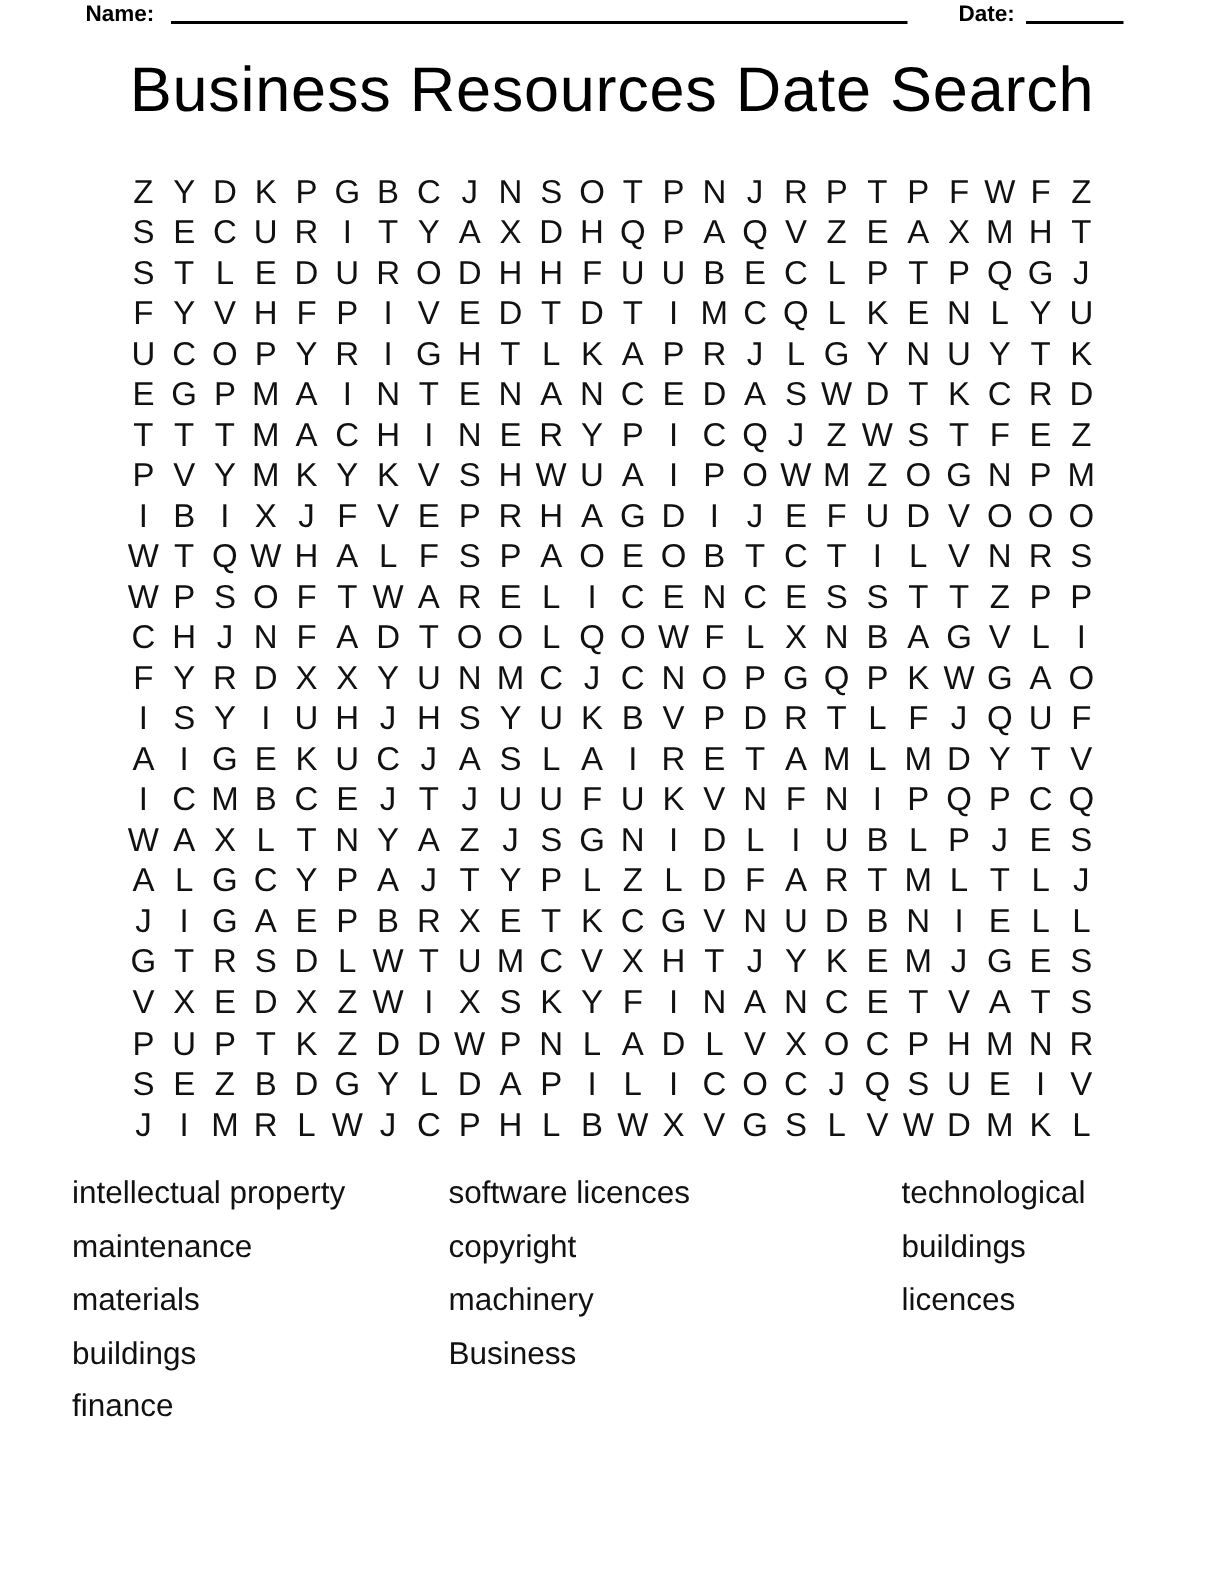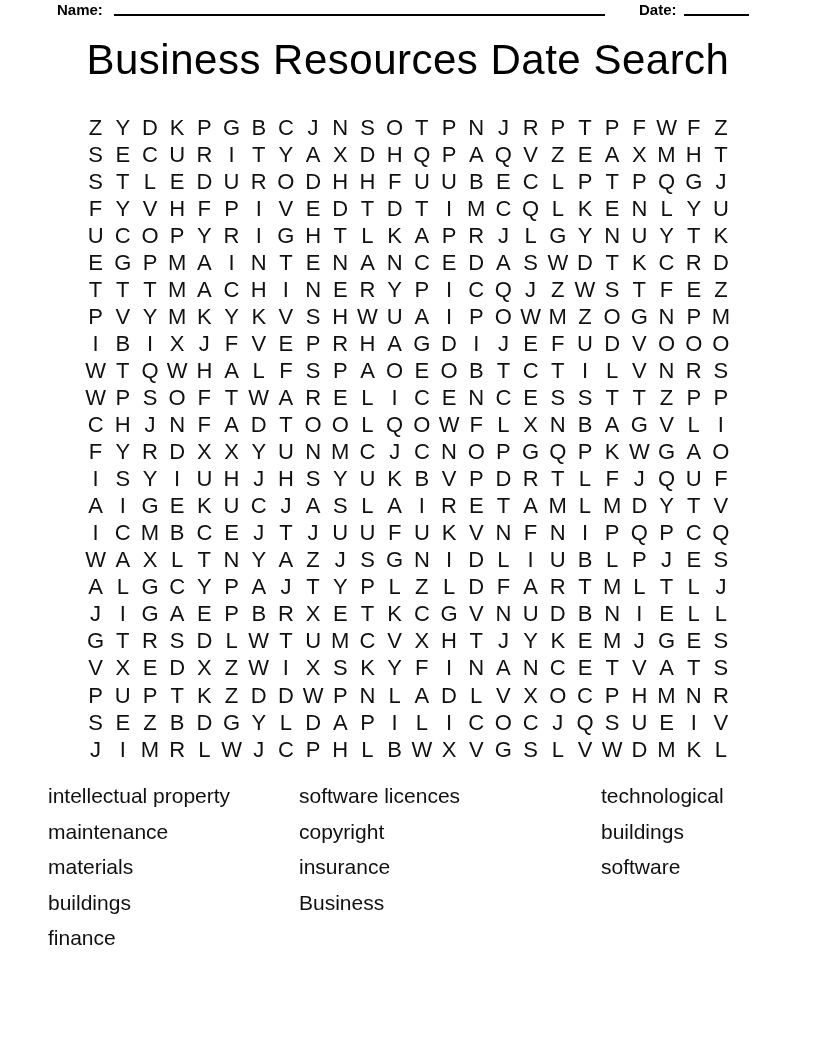--- a/index.html
+++ b/index.html
@@ -663,23 +663,23 @@
     <div class="words-col c0">
         <div class="word">intellectual property</div>
         <div class="word">maintenance</div>
         <div class="word">materials</div>
         <div class="word">buildings</div>
         <div class="word">finance</div>
       </div>
     <div class="words-col c1">
         <div class="word">software licences</div>
         <div class="word">copyright</div>
-        <div class="word">insurance</div>
+        <div class="word">machinery</div>
         <div class="word">Business</div>
       </div>
     <div class="words-col c2">
         <div class="word">technological</div>
         <div class="word">buildings</div>
-        <div class="word">software</div>
+        <div class="word">licences</div>
       </div>
   </div>
 
 </div>
 
 </body></html>

